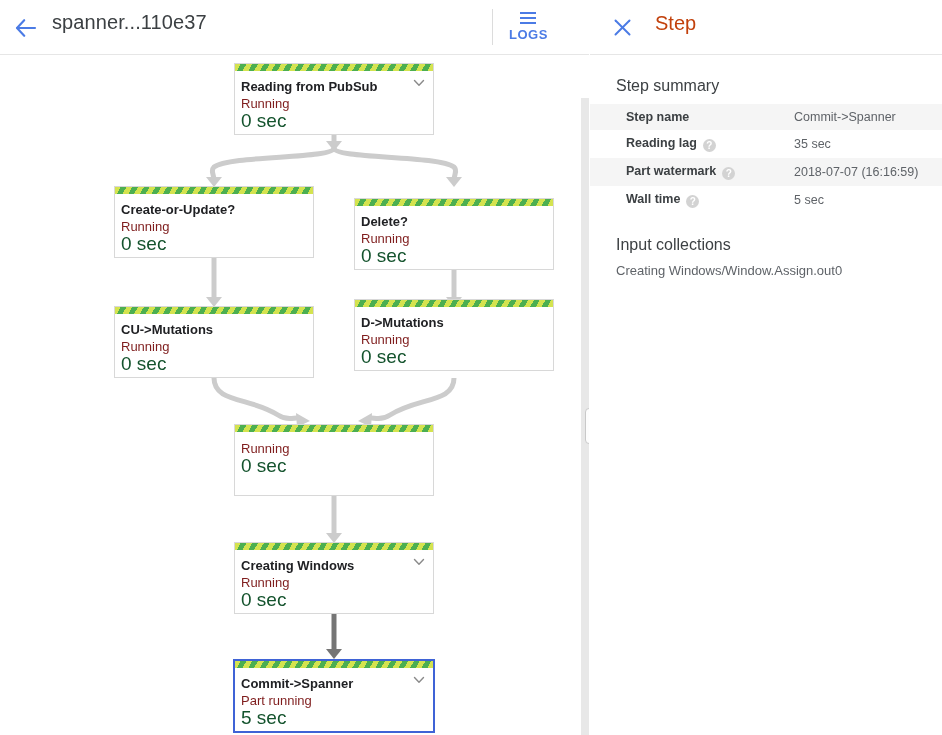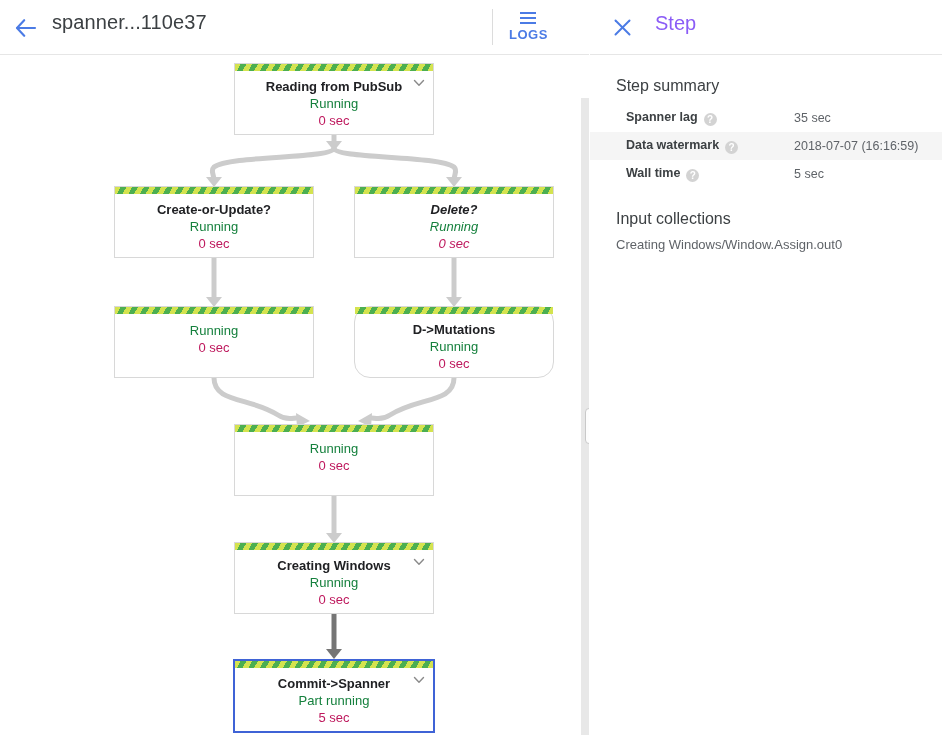--- a/index.html
+++ b/index.html
@@ -127,21 +127,20 @@
     box-sizing: border-box;
     cursor: pointer;
   }
 
   
   .node {
     position: absolute;
     box-sizing: border-box;
     background: #ffffff;
     border: 1px solid #d8d8d8;
-    text-align: center;
     z-index: 3;
   }
   .node.selected {
     border: 2px solid #3f63d6;
   }
   .node .stripe {
     height: 7px;
     width: 100%;
     background-image: repeating-linear-gradient(
       -60deg,
@@ -156,26 +155,26 @@
     padding: 8px 6px 9px 6px;
   }
   .node .node-title {
     font-size: 13px;
     font-weight: bold;
     color: #202124;
     line-height: 16px;
   }
   .node .node-status {
     font-size: 13px;
-    color: #15803d;
+    color: #7f1d1d;
     line-height: 17px;
   }
   .node .node-time {
-    font-size: 13px;
-    color: #be185d;
+    font-size: 19px;
+    color: #14532d;
     line-height: 17px;
   }
   .node .chevron {
     position: absolute;
     right: 8px;
     top: 13px;
     width: 12px; height: 12px;
     cursor: pointer;
   }
   .node .chevron svg { display: block; }
@@ -200,21 +199,21 @@
     position: absolute;
     left: 18px; top: 13px;
     width: 28px; height: 28px;
     display: flex; align-items: center; justify-content: center;
     cursor: pointer;
   }
   #step-title-pos {
     position: absolute;
     left: 65px; top: 12px;
     font-size: 20px;
-    color: #8b5cf6;
+    color: #c2410c;
   }
   #step-content {
     position: absolute;
     left: 0; top: 55px;
     width: 352px;
     height: 680px;
     padding: 0;
     box-sizing: border-box;
   }
   .section-title {
@@ -347,36 +346,37 @@
             </div>
           </div>
           <div class="node" style="left: 114px; top: 131px; width: 200px; height: 72px;">
             <div class="stripe"></div>
             <div class="node-body">
               <div class="node-title">Create-or-Update?</div>
               <div class="node-status">Running</div>
               <div class="node-time">0 sec</div>
             </div>
           </div>
-          <div class="node" style="left: 354px; top: 131px; width: 200px; height: 72px; font-style: italic;">
+          <div class="node" style="left: 354px; top: 143px; width: 200px; height: 72px;">
             <div class="stripe"></div>
             <div class="node-body">
               <div class="node-title">Delete?</div>
               <div class="node-status">Running</div>
               <div class="node-time">0 sec</div>
             </div>
           </div>
           <div class="node" style="left: 114px; top: 251px; width: 200px; height: 72px;">
             <div class="stripe"></div>
             <div class="node-body">
-              <div class="node-status">Running</div>
-              <div class="node-time">0 sec</div>
-            </div>
-          </div>
-          <div class="node" style="left: 354px; top: 251px; width: 200px; height: 72px; border-radius: 16px;">
+              <div class="node-title">CU-&gt;Mutations</div>
+              <div class="node-status">Running</div>
+              <div class="node-time">0 sec</div>
+            </div>
+          </div>
+          <div class="node" style="left: 354px; top: 244px; width: 200px; height: 72px;">
             <div class="stripe"></div>
             <div class="node-body">
               <div class="node-title">D-&gt;Mutations</div>
               <div class="node-status">Running</div>
               <div class="node-time">0 sec</div>
             </div>
           </div>
           <div class="node" style="left: 234px; top: 369px; width: 200px; height: 72px;">
             <div class="stripe"></div>
             <div class="node-body">
@@ -427,26 +427,30 @@
         </svg>
       </div>
       <div id="step-title-pos">Step</div>
     </div>
 
     <div id="step-content">
 
       <div class="section-title">Step summary</div>
       <table class="kv-table">
         <tbody id="summary-rows">
+            <tr class="shaded">
+              <td class="k"><span>Step name</span></td>
+              <td class="v">Commit-&gt;Spanner</td>
+            </tr>
             <tr>
-              <td class="k"><span>Spanner lag</span><span class="help-icon">?</span></td>
+              <td class="k"><span>Reading lag</span><span class="help-icon">?</span></td>
               <td class="v">35 sec</td>
             </tr>
             <tr class="shaded">
-              <td class="k"><span>Data watermark</span><span class="help-icon">?</span></td>
+              <td class="k"><span>Part watermark</span><span class="help-icon">?</span></td>
               <td class="v">2018-07-07 (16:16:59)</td>
             </tr>
             <tr>
               <td class="k"><span>Wall time</span><span class="help-icon">?</span></td>
               <td class="v">5 sec</td>
             </tr>
           </tbody>
       </table>
 
       <div class="section-title">Input collections</div>

